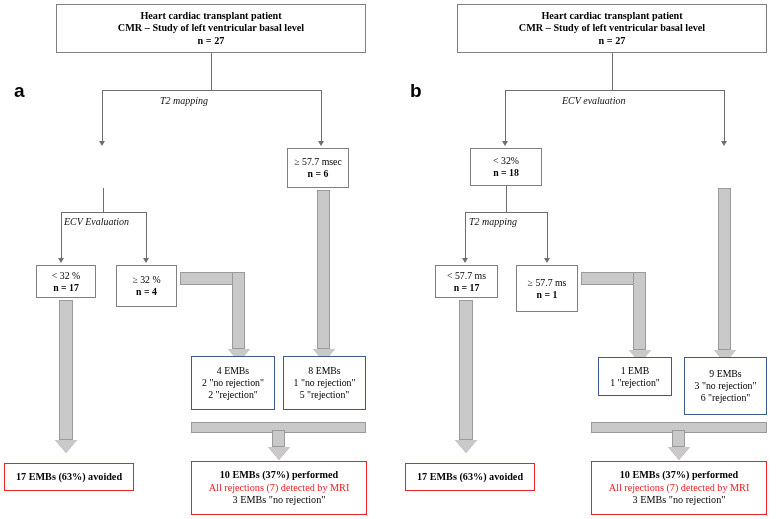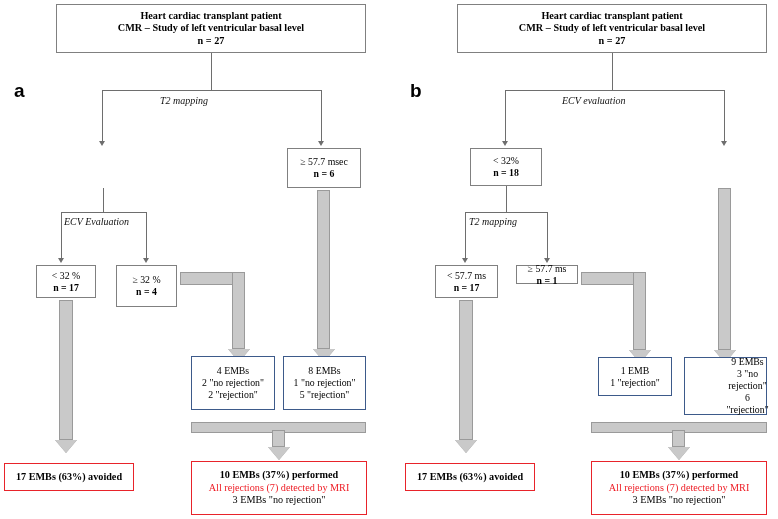--- a/index.html
+++ b/index.html
@@ -65,21 +65,21 @@
 
   <div class="ln-h" style="left:102px;top:90px;width:219px;"></div>
   <div class="lbl-it" style="left:160px;top:95px;">T2 mapping</div>
 
   <div class="ln-v" style="left:102px;top:90px;height:52px;"></div>
   <div class="tip" style="left:99px;top:141px;"></div>
 
   <div class="ln-v" style="left:321px;top:90px;height:52px;"></div>
   <div class="tip" style="left:318px;top:141px;"></div>
 
-  <div class="box" style="left:287px;top:148px;width:74px;height:40px;justify-content:center;">
+  <div class="box" style="left:287px;top:148px;width:62px;height:40px;justify-content:center;">
     <div class="t-md">≥ 57.7 msec</div>
     <div class="bold t-md">n = 6</div>
   </div>
 
   <div class="ln-v" style="left:103px;top:188px;height:24px;"></div>
   <div class="ln-h" style="left:61px;top:212px;width:85px;"></div>
   <div class="lbl-it" style="left:64px;top:216px;">ECV Evaluation</div>
   <div class="ln-v" style="left:61px;top:212px;height:47px;"></div>
   <div class="tip" style="left:58px;top:258px;"></div>
   <div class="ln-v" style="left:146px;top:212px;height:47px;"></div>
@@ -154,40 +154,40 @@
   <div class="lbl-it" style="left:469px;top:216px;">T2 mapping</div>
   <div class="ln-v" style="left:465px;top:212px;height:47px;"></div>
   <div class="tip" style="left:462px;top:258px;"></div>
   <div class="ln-v" style="left:547px;top:212px;height:47px;"></div>
   <div class="tip" style="left:544px;top:258px;"></div>
 
   <div class="box" style="left:435px;top:265px;width:63px;height:33px;">
     <div class="t-md">&lt; 57.7 ms</div>
     <div class="bold t-md">n = 17</div>
   </div>
-  <div class="box" style="left:516px;top:265px;width:62px;height:19px;">
+  <div class="box" style="left:516px;top:265px;width:62px;height:47px;">
     <div class="t-md">≥ 57.7 ms</div>
     <div class="bold t-md">n = 1</div>
   </div>
 
   <div class="g-shaft" style="left:459px;top:300px;width:14px;height:140px;"></div>
   <div class="g-head" style="left:455px;top:440px;"></div>
 
   <div class="g-shaft" style="left:581px;top:272px;width:65px;height:13px;"></div>
   <div class="g-shaft" style="left:633px;top:272px;width:13px;height:78px;"></div>
   <div class="g-head" style="left:629px;top:350px;"></div>
 
   <div class="g-shaft" style="left:718px;top:188px;width:13px;height:162px;"></div>
   <div class="g-head" style="left:714px;top:350px;"></div>
 
   <div class="box box-blue" style="left:598px;top:357px;width:74px;height:39px;">
     <div class="t-md">1 EMB</div>
     <div class="t-md">1 "rejection"</div>
   </div>
-  <div class="box box-blue" style="left:684px;top:357px;width:83px;height:58px;padding-left:44px;">
+  <div class="box box-blue" style="left:684px;top:357px;width:83px;height:58px;">
     <div class="t-md">9 EMBs</div>
     <div class="t-md">3 "no rejection"</div>
     <div class="t-md">6 "rejection"</div>
   </div>
 
   <div class="g-shaft" style="left:591px;top:422px;width:176px;height:11px;"></div>
   <div class="g-shaft" style="left:672px;top:430px;width:13px;height:17px;"></div>
   <div class="g-head" style="left:668px;top:447px;"></div>
 
   <div class="box box-red" style="left:405px;top:463px;width:130px;height:28px;">

